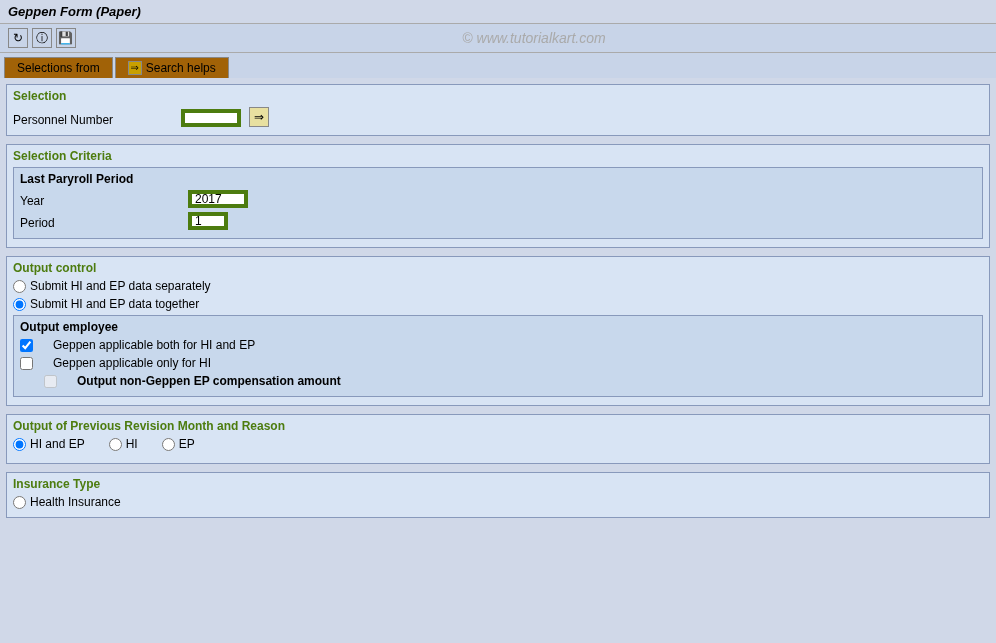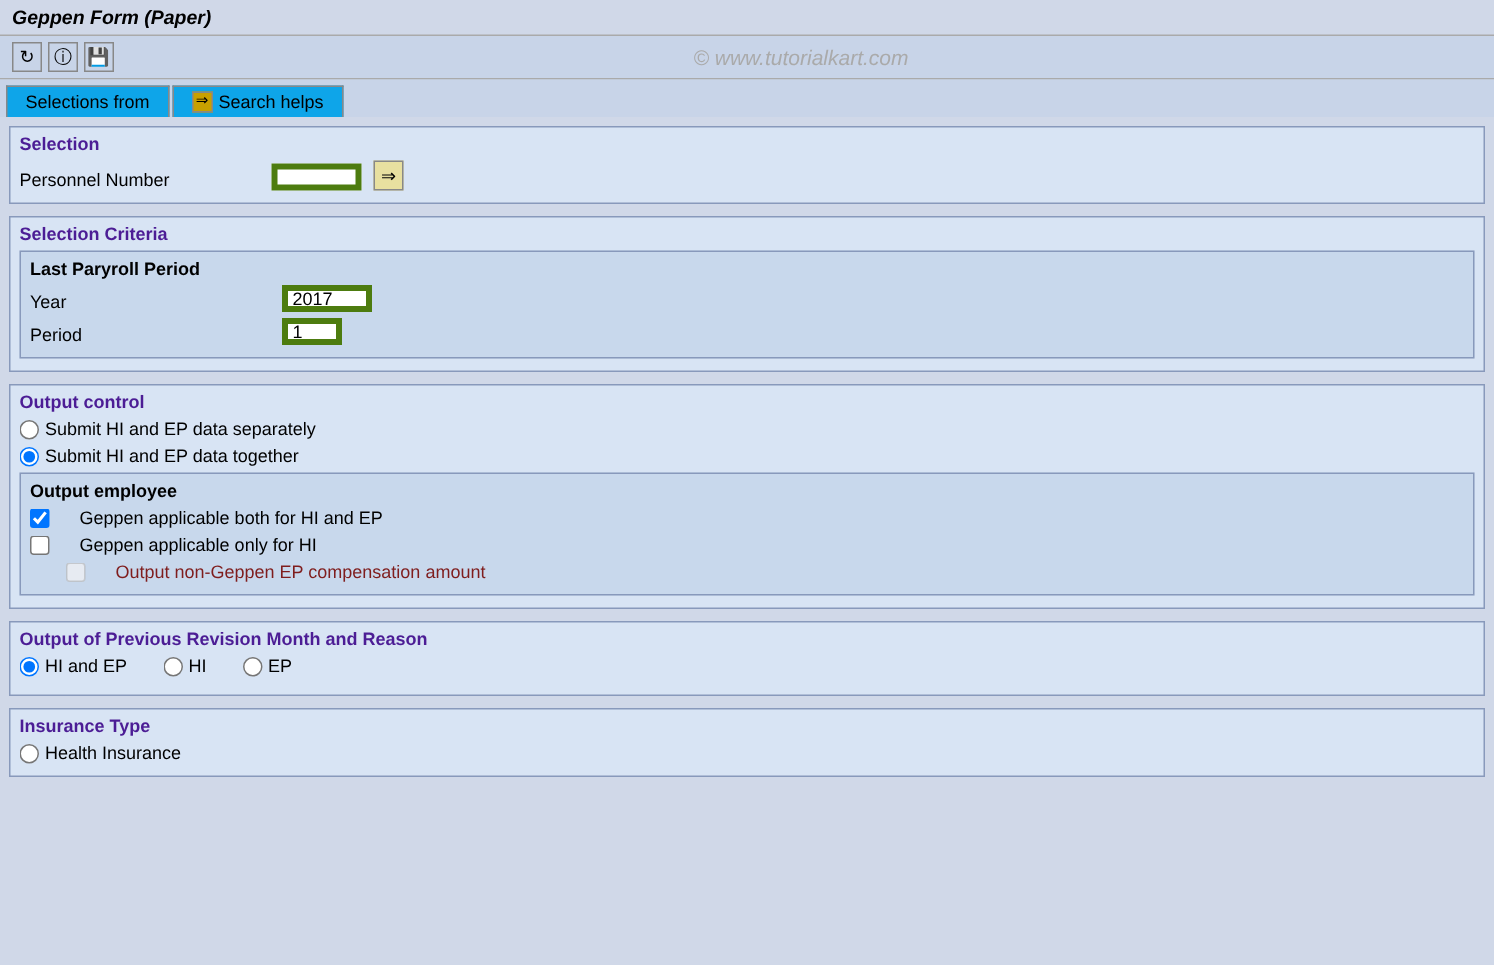--- a/index.html
+++ b/index.html
@@ -44,21 +44,21 @@
       font-style: italic;
     }
     .tab-bar {
       display: flex;
       padding: 4px 4px 0 4px;
       background: #c8d4e8;
       gap: 2px;
     }
     .tab-btn {
       padding: 3px 12px;
-      background: #0ea5e9;
+      background: #a16207;
       border: 1px solid #888;
       border-bottom: none;
       cursor: pointer;
       font-size: 12px;
       display: flex;
       align-items: flex-end;
       gap: 4px;
     }
     .tab-btn .arrow-icon {
       display: inline-block;
@@ -76,21 +76,21 @@
     }
     .section-box {
       background: #d8e4f4;
       border: 1px solid #8899bb;
       margin-bottom: 8px;
       padding: 4px 6px;
     }
     .section-label {
       font-size: 12px;
       font-weight: bold;
-      color: #4c1d95;
+      color: #4d7c0f;
       margin-bottom: 4px;
     }
     .inner-box {
       background: #c8d8ec;
       border: 1px solid #8899bb;
       padding: 4px 6px;
       margin-bottom: 4px;
     }
     .inner-box-label {
       font-size: 12px;
@@ -137,21 +137,22 @@
     .checkbox-row {
       display: flex;
       align-items: center;
       margin-bottom: 4px;
       gap: 20px;
     }
     .checkbox-row.indented {
       padding-left: 24px;
     }
     .disabled-label {
-      color: #7f1d1d;
+      color: #000000;
+      font-weight: bold;
     }
     .radio-group-row {
       display: flex;
       align-items: center;
       gap: 24px;
       margin-bottom: 4px;
     }
     input[type="radio"], input[type="checkbox"] {
       margin: 0;
     }

